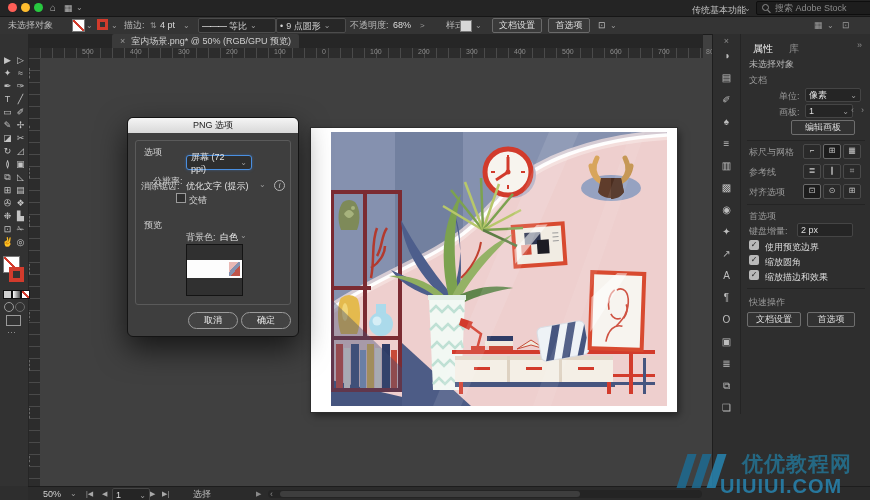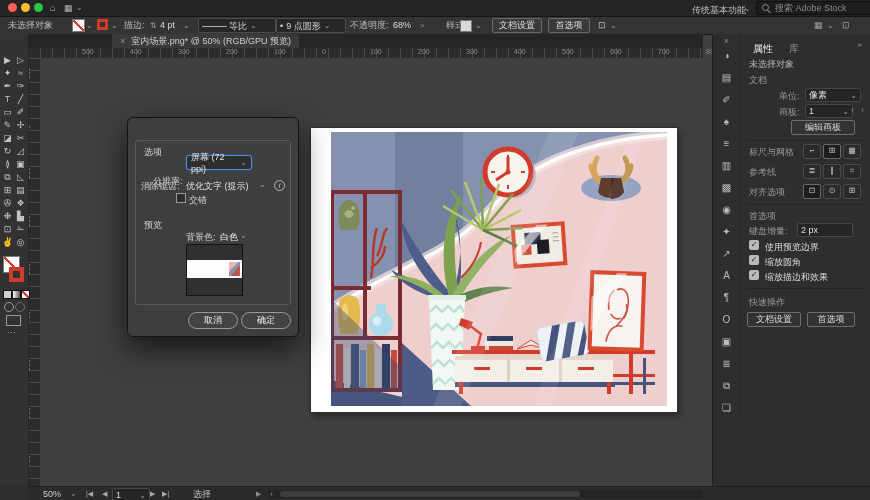--- a/index.html
+++ b/index.html
@@ -436,20 +436,21 @@
     <span class="abs pval" style="left:52px;top:222px">缩放圆角</span>
     <span class="abs cbx" style="left:36px;top:236px">✓</span>
     <span class="abs pval" style="left:52px;top:237px">缩放描边和效果</span>
     <div class="divl" style="top:254px"></div>
     <span class="abs seclab" style="left:36px;top:262px">快速操作</span>
     <div class="abs pbtn" style="left:34px;top:278px;width:52px">文档设置</div>
     <div class="abs pbtn" style="left:94px;top:278px;width:46px">首选项</div>
   </div>
 
   <div class="abs dialog">
+    <div class="abs dlgtitle">PNG 选项</div>
     <div class="abs group"></div>
     <span class="abs dlab" style="left:16px;top:28px">选项</span>
     <span class="abs dlab" style="left:25px;top:57px">分辨率:</span>
     <div class="abs resdd" style="left:58px;top:37px;width:56px">
       <span>屏幕 (72 ppi)</span>
       <span class="chev">⌄</span>
     </div>
     <span class="abs dlab" style="left:13px;top:62px">消除锯齿:</span>
     <span class="abs" style="left:58px;top:62px;color:#e2e2e2">优化文字 (提示)</span>
     <span class="abs chev" style="left:131px;top:62px">⌄</span>
@@ -481,14 +482,21 @@
     <span class="abs" style="left:122px;font-size:7px">▶</span>
     <span class="abs" style="left:134px;font-size:7px">▶|</span>
     <span class="abs" style="left:165px;color:#bdbdbd">选择</span>
     <span class="abs" style="left:228px;font-size:7px;color:#8a8a8a">▶</span>
     <div class="scrltrack" style="left:240px;top:3px;width:434px;height:8px">
       <span class="abs" style="left:2px;top:-3px;color:#8a8a8a">‹</span>
       <div class="scrlthumb" style="left:12px;top:1px;width:300px;height:6px"></div>
     </div>
   </div>
 
+  <div class="abs wm">
+    <span class="wmbar" style="left:2px;top:6px;height:34px"></span>
+    <span class="wmbar" style="left:17px;top:6px;height:34px"></span>
+    <span class="wmbar" style="left:32px;top:6px;height:34px;background:#2782ad"></span>
+    <span class="wmt1">优优教程网</span>
+    <span class="wmt2">UIUIUI.COM</span>
+  </div>
 
 </div>
 
 </body></html>

